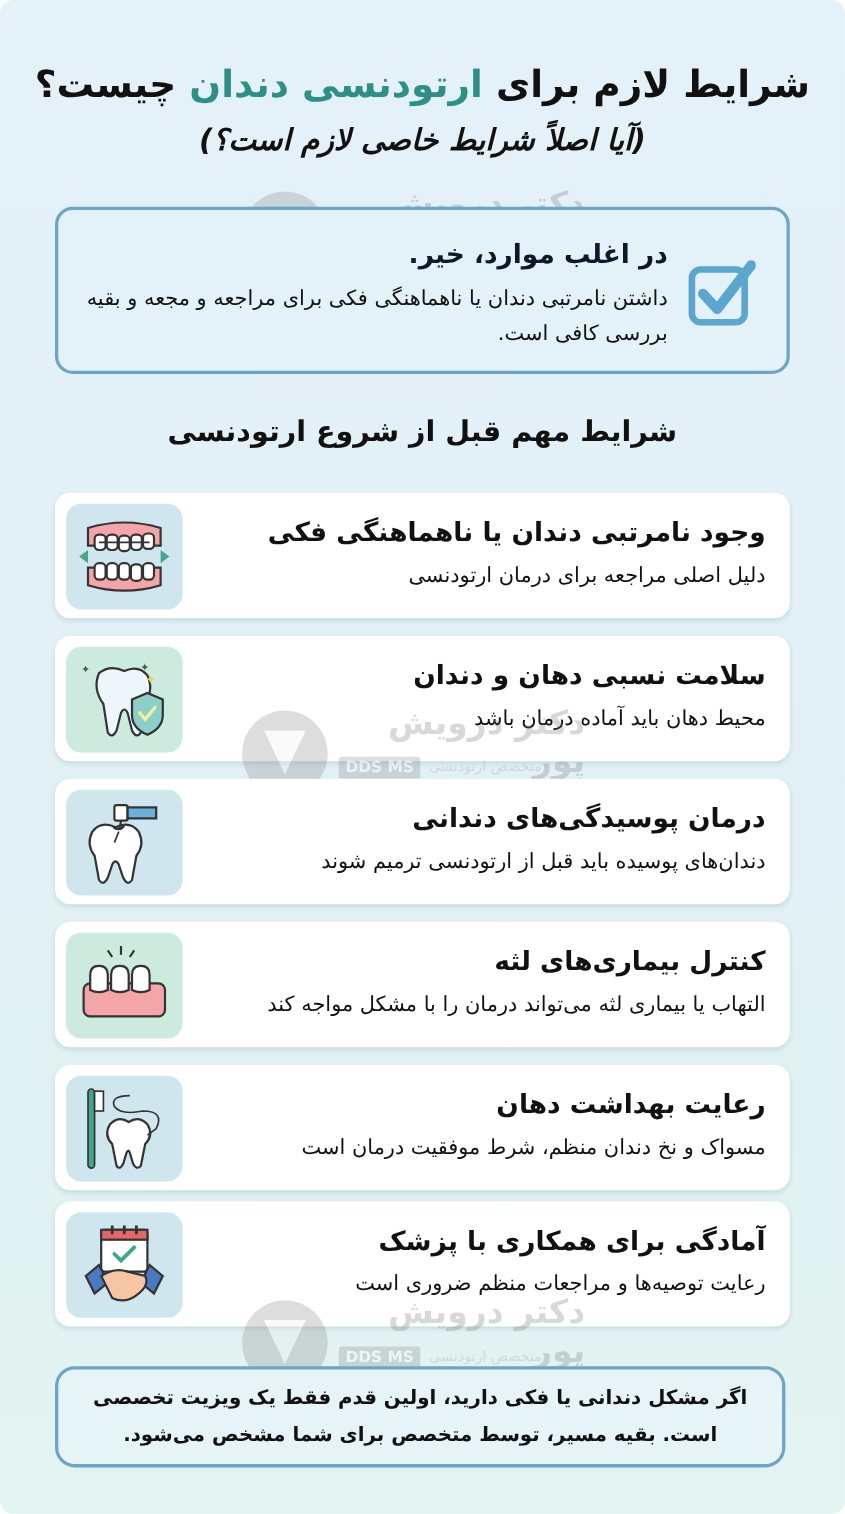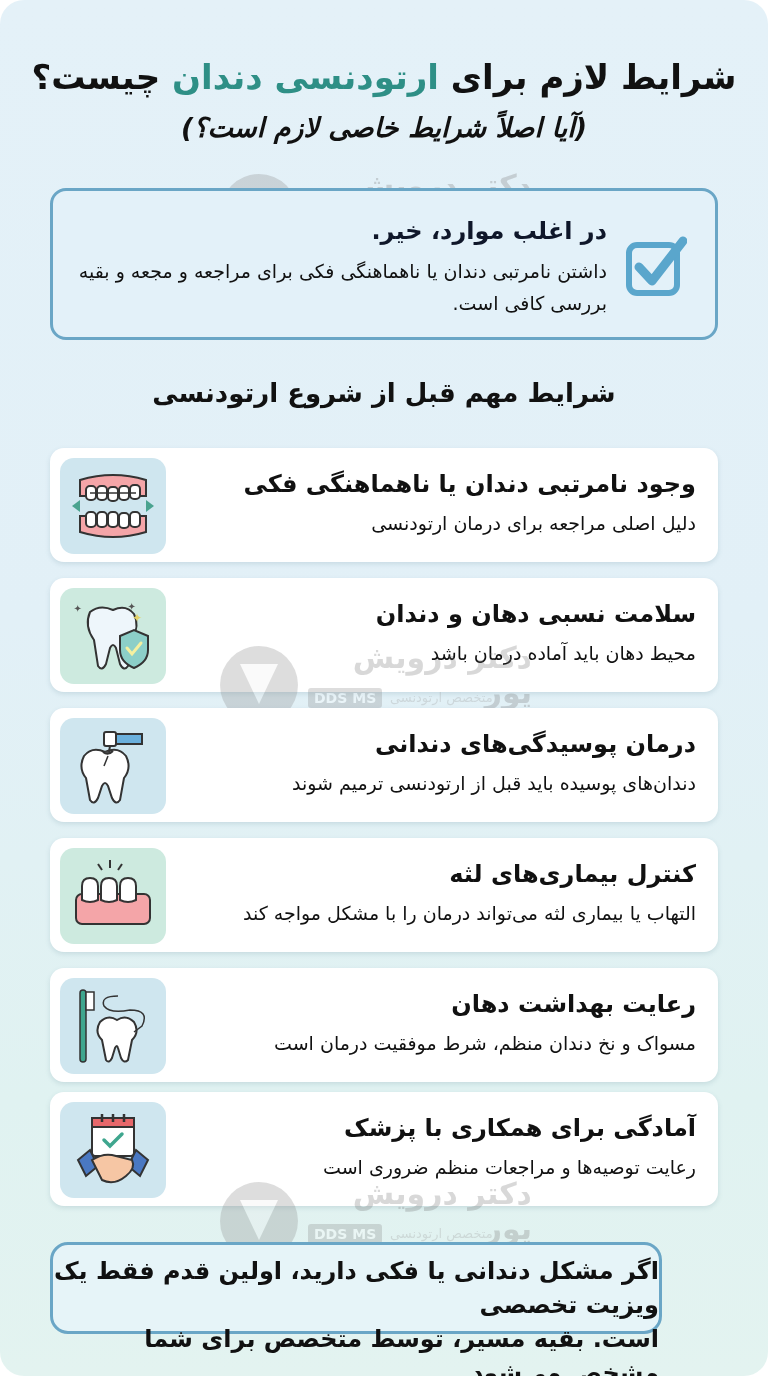--- a/index.html
+++ b/index.html
@@ -1,20 +1,20 @@
 <!DOCTYPE html>
 <html><head>
 <meta charset="utf-8">
 <style>
   * { box-sizing: border-box; margin: 0; padding: 0; }
   html, body { width: 768px; height: 1376px; background: #ffffff; overflow: hidden; }
   body { font-family: "DejaVu Sans", sans-serif; direction: rtl; }
   .page {
     position: absolute; left: 0; top: 0; width: 768px; height: 1376px;
-    border-radius: 24px;
+    border-radius: 12px;
     background: linear-gradient(180deg, #e4f1f8 0%, #e2f0f7 45%, #e0f2f1 80%, #e3f3f0 100%);
     overflow: hidden;
   }
   .title {
     position: absolute; top: 55px; left: 0; right: 0; text-align: center;
     font-size: 34px; font-weight: bold; color: #111; line-height: 44px;
   }
   .title .accent { color: #2e8f86; }
   .subtitle {
     position: absolute; top: 108px; left: 0; right: 0; text-align: center;
@@ -47,23 +47,23 @@
     display: flex; align-items: center; justify-content: center;
   }
   .card-icon svg { width: 86px; height: 80px; }
   .card-title {
     position: absolute; right: 22px; top: 22px; font-size: 24px; font-weight: bold; color: #111;
   }
   .card-desc {
     position: absolute; right: 22px; top: 64px; font-size: 19px; color: #111;
   }
   .footer-box {
-    position: absolute; left: 50px; top: 1242px; width: 612px; height: 92px;
+    position: absolute; left: 50px; top: 1242px; width: 664px; height: 92px;
     border: 3px solid #6aa6c6; border-radius: 18px; background: #e6f4f8;
-    text-align: right; font-size: 24px; font-weight: bold; color: #111; line-height: 34px;
+    text-align: center; font-size: 18px; font-weight: bold; color: #111; line-height: 34px;
     padding-top: 9px;
   }
   .watermark { position: absolute; left: 212px; width: 320px; height: 90px; opacity: 0.28; pointer-events: none; direction: ltr; }
   .wm-logo { position: absolute; left: 8px; top: 6px; width: 78px; height: 78px; border-radius: 50%; background: #888; }
   .wm-logo::after { content: ""; position: absolute; left: 20px; top: 18px; border-left: 19px solid transparent; border-right: 19px solid transparent; border-top: 40px solid #eee; }
   .wm-name { position: absolute; left: 96px; top: 0; font-size: 30px; font-weight: bold; color: #777; direction: rtl; }
   .wm-badge { position: absolute; left: 96px; top: 48px; background: #888; color: #fff; font-size: 14px; font-weight: bold; padding: 2px 6px; border-radius: 3px; }
   .wm-spec { position: absolute; left: 178px; top: 50px; font-size: 13px; color: #999; direction: rtl; }
 </style>
 </head>

